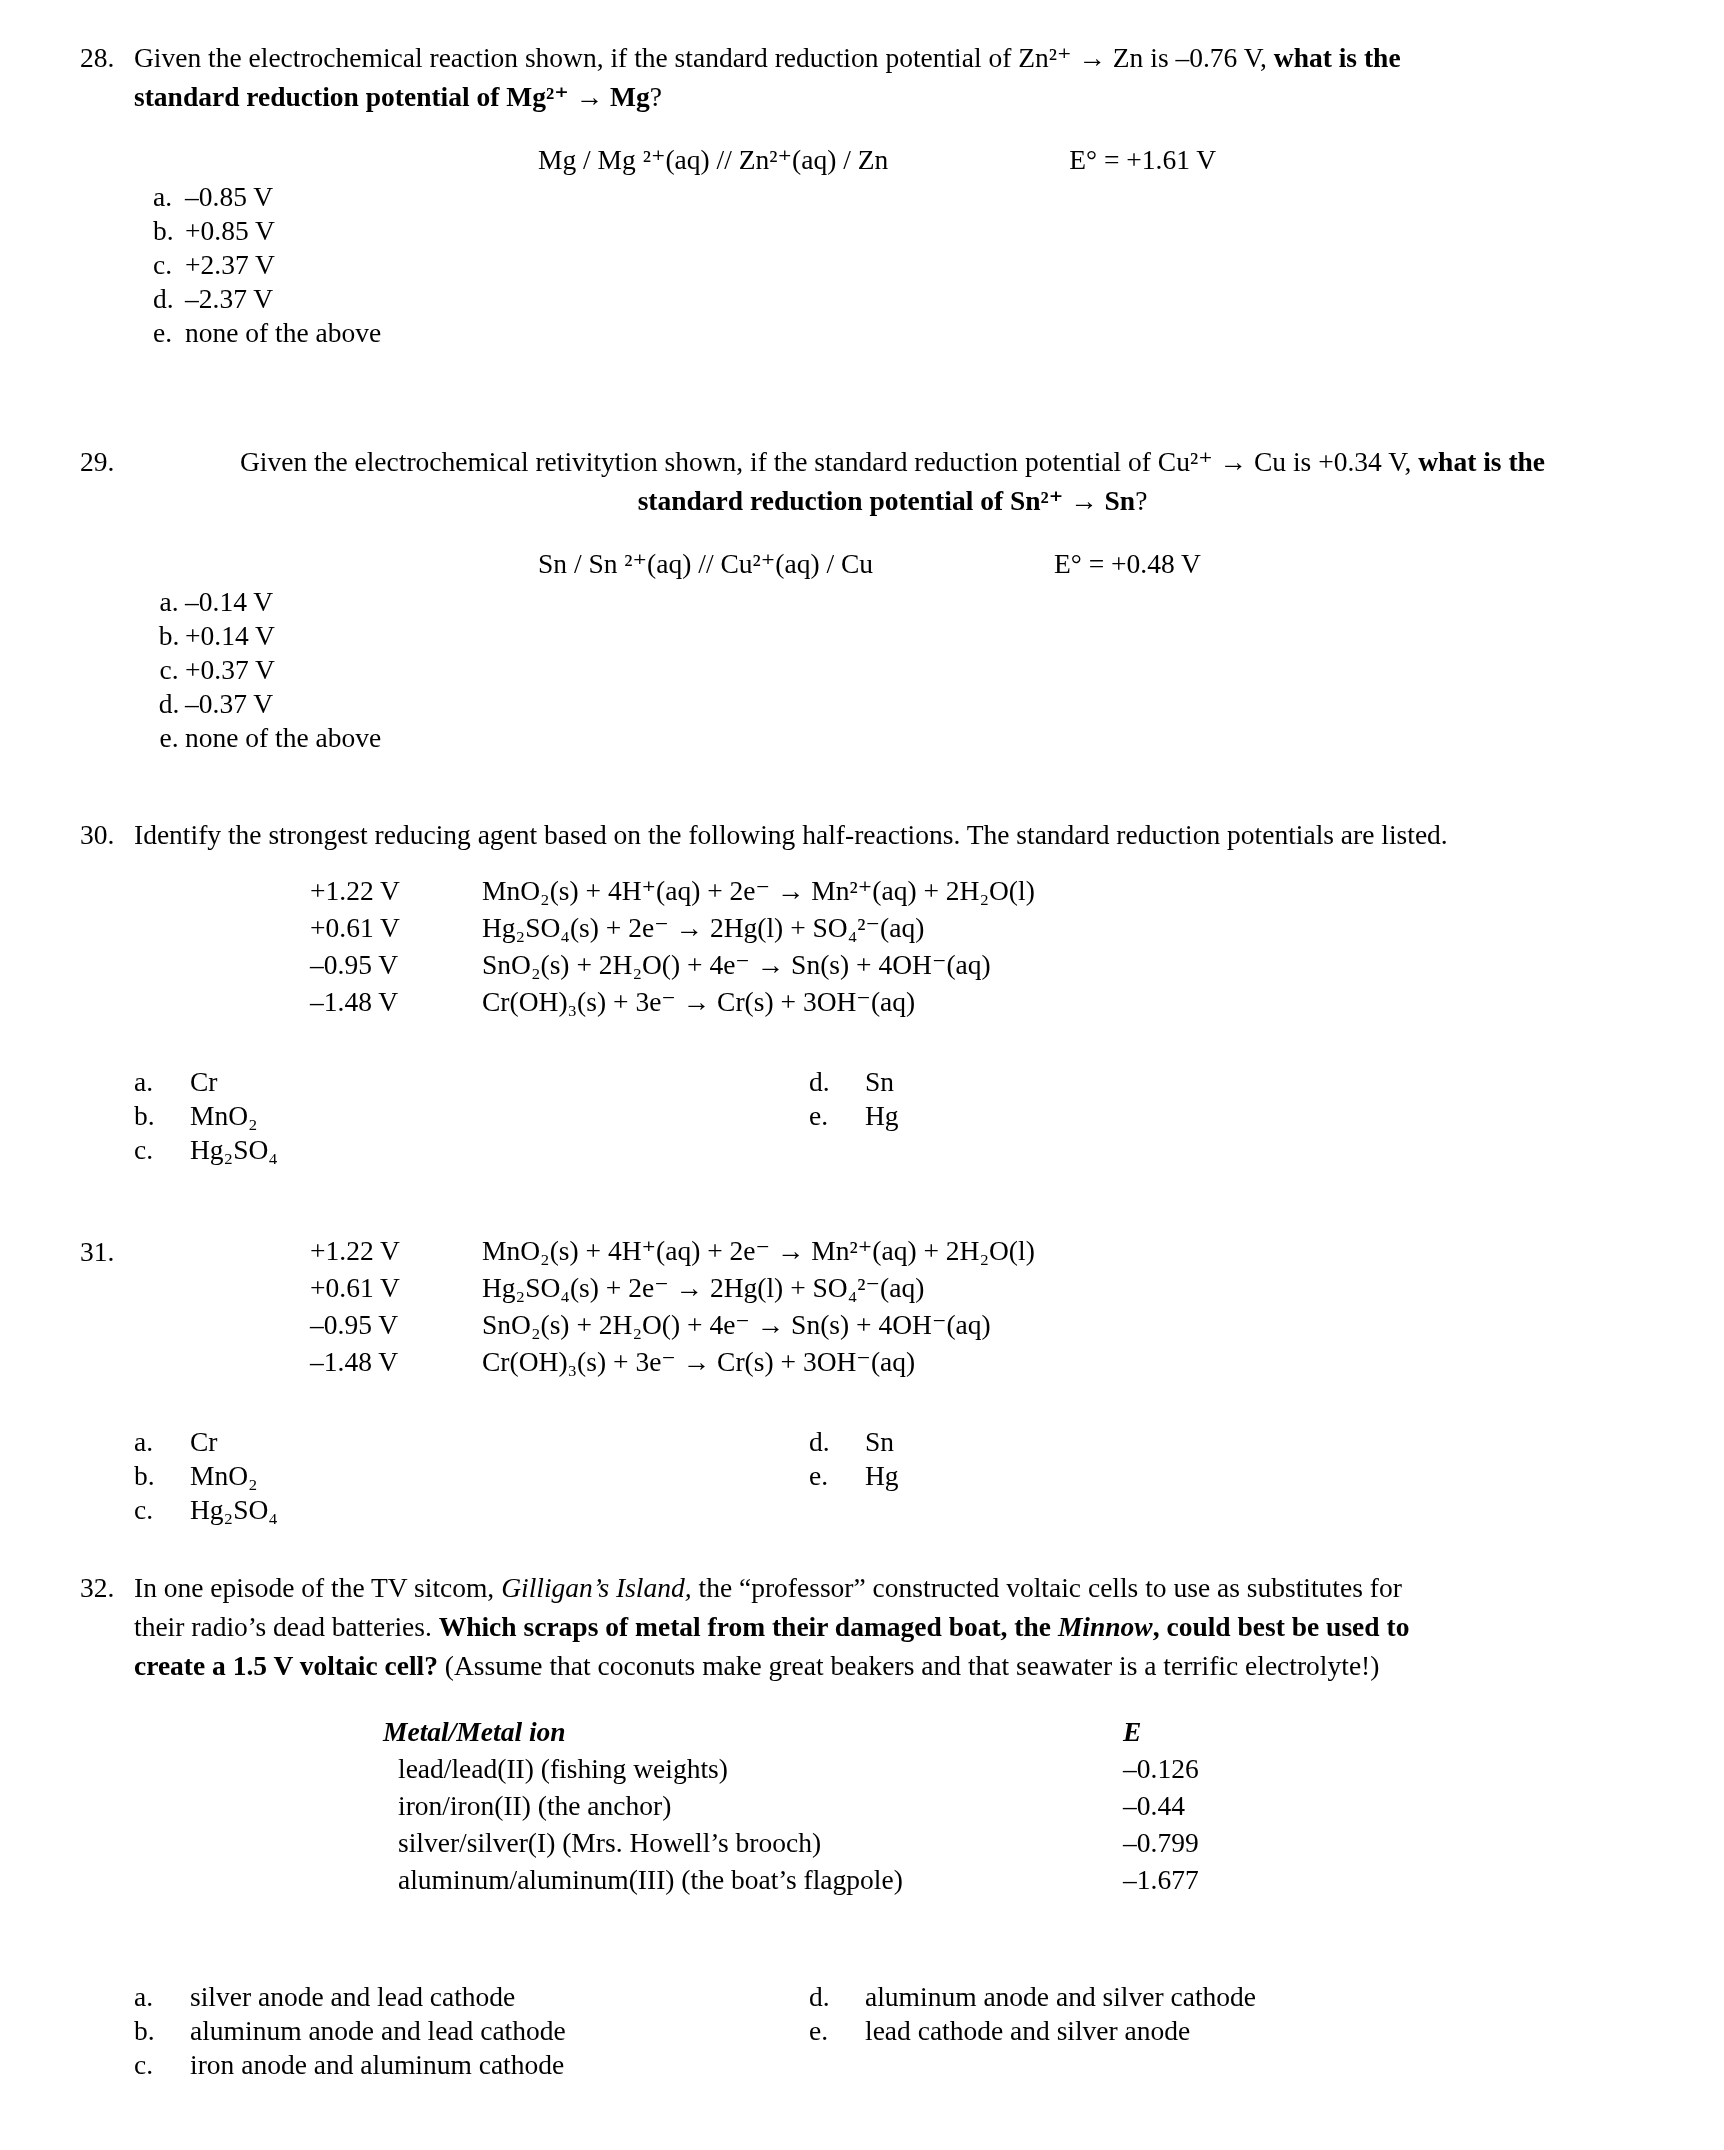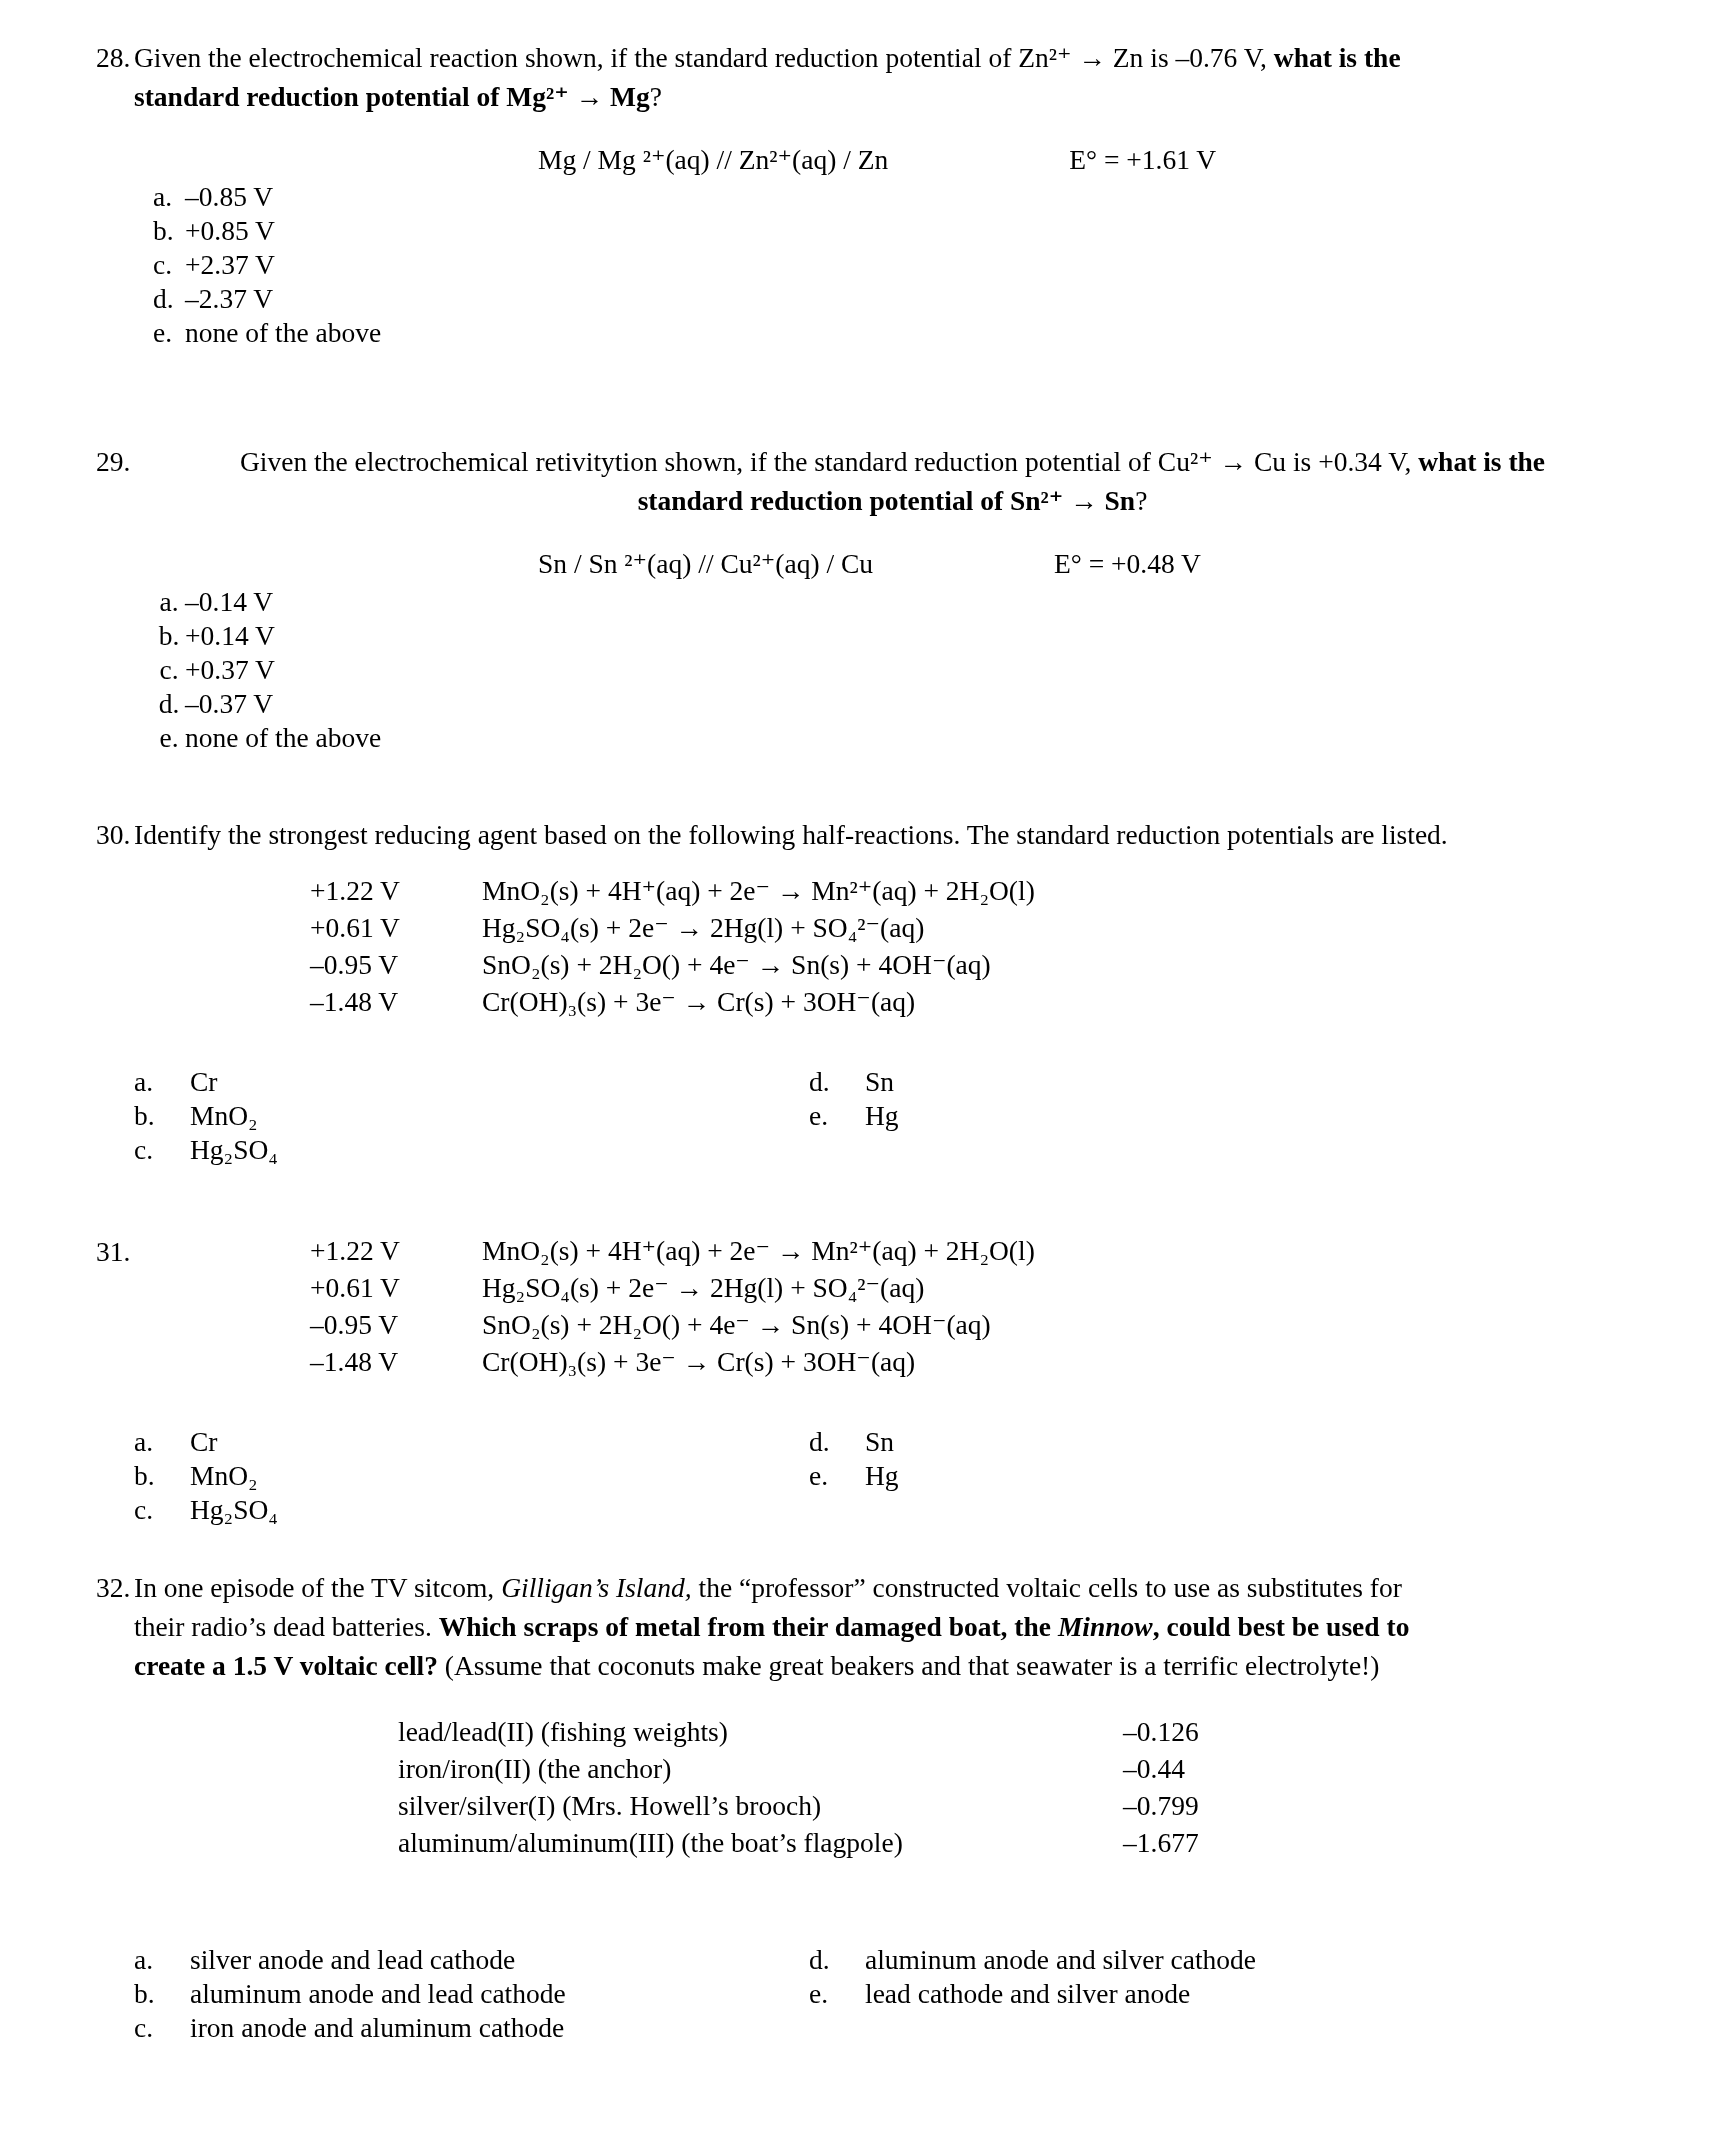--- a/index.html
+++ b/index.html
@@ -4,21 +4,21 @@
 <style>
   html, body { margin: 0; padding: 0; background: #ffffff; }
   .page {
     width: 1724px; height: 2204px; box-sizing: border-box;
     padding: 38px 73px 0 80px;
     background: #ffffff; color: #000000;
     font-family: "Liberation Serif", "DejaVu Serif", serif;
     font-size: 27.5px; overflow: hidden;
   }
   .question { position: relative; }
-  .q-num { position: absolute; left: 16px; top: 0; line-height: 39px; }
+  .q-num { position: absolute; left: 0; top: 0; line-height: 39px; }
   .q-text { margin-left: 54px; line-height: 39px; }
   .emph {
     font-weight: bold;
     text-decoration-thickness: 3px;
     text-underline-offset: 6px;
   }
   .italic { font-style: italic; }
   .bold { font-weight: bold; }
   .equation-row { display: flex; margin: 27px 0 3.4px 0; line-height: 34px; }
   .cell-notation { margin-left: 458px; white-space: nowrap; }
@@ -220,20 +220,24 @@
   </section>
 
   <section class="question sec-32">
     <span class="q-num">32.</span>
     <div class="q-text">
       <span>In one episode of the TV sitcom, </span><span class="italic">Gilligan’s Island,</span><span> the “professor” constructed voltaic cells to use as substitutes for</span><br>
       <span>their radio’s dead batteries. </span><span class="emph">Which scraps of metal from their damaged boat, the </span><span class="emph italic">Minnow</span><span class="emph">, could best be used to</span><br>
       <span class="emph">create a 1.5 V voltaic cell</span><span class="bold">?</span><span> (Assume that coconuts make great beakers and that seawater is a terrific electrolyte!)</span>
     </div>
     <div class="metal-table">
+      <div class="t-head">
+        <span class="th-metal">Metal/Metal ion</span>
+        <span class="th-e">E</span>
+      </div>
       <div class="t-row">
           <span class="td-metal">lead/lead(II) (fishing weights)</span>
           <span class="td-e">–0.126</span>
         </div>
       <div class="t-row">
           <span class="td-metal">iron/iron(II) (the anchor)</span>
           <span class="td-e">–0.44</span>
         </div>
       <div class="t-row">
           <span class="td-metal">silver/silver(I) (Mrs. Howell’s brooch)</span>

